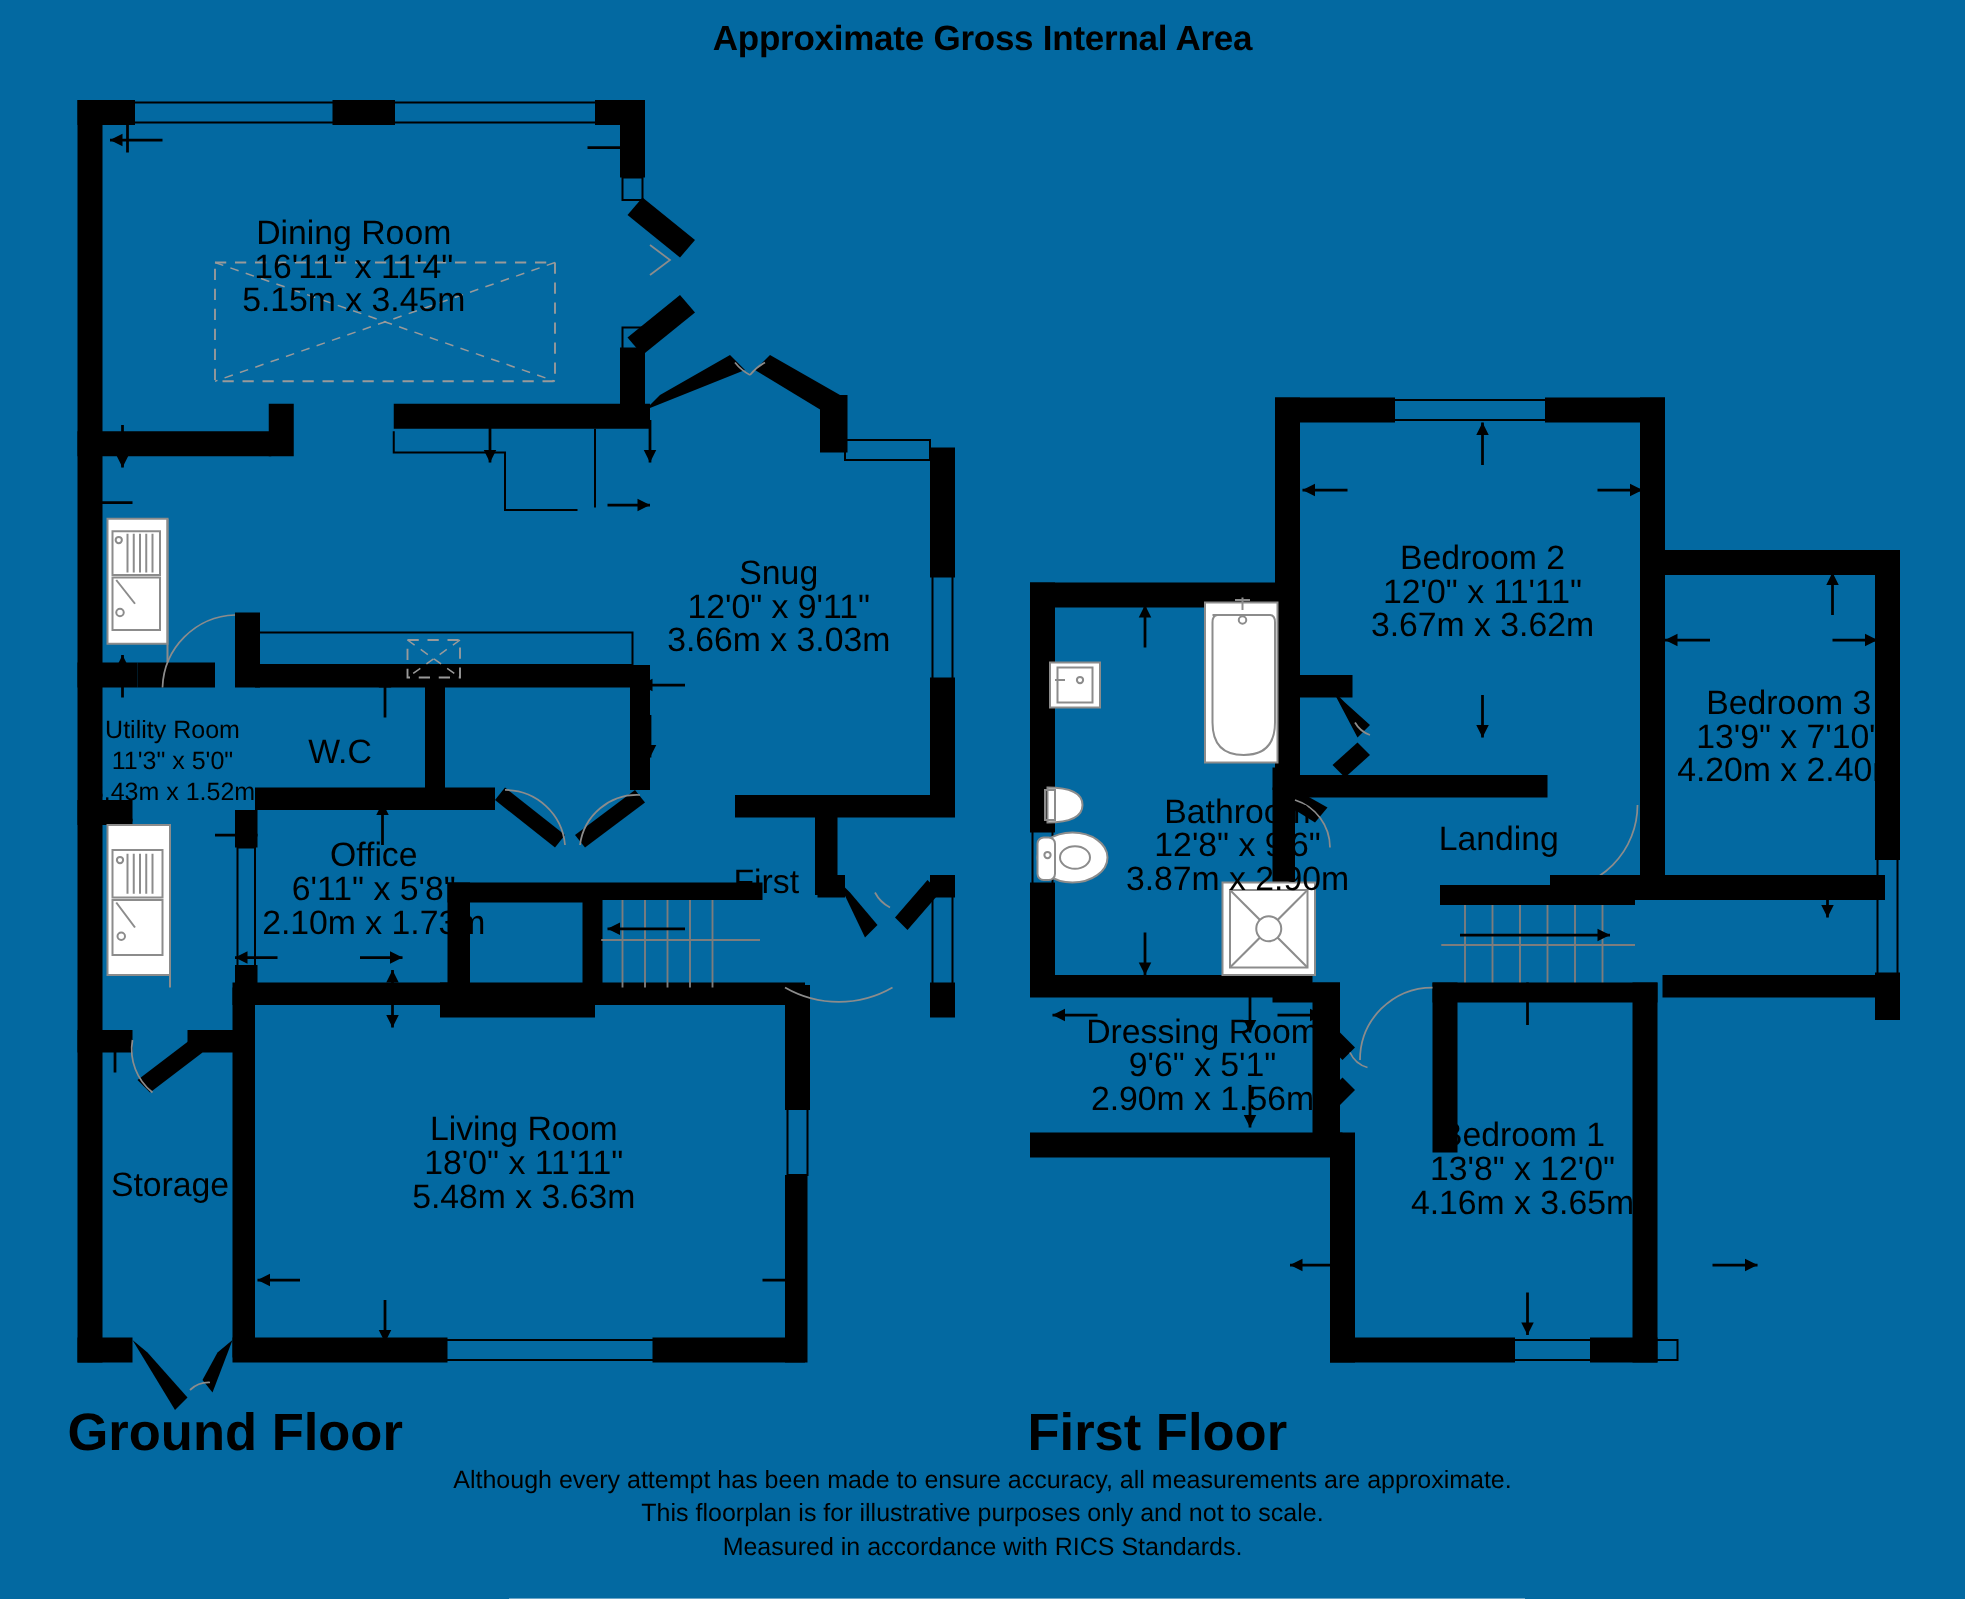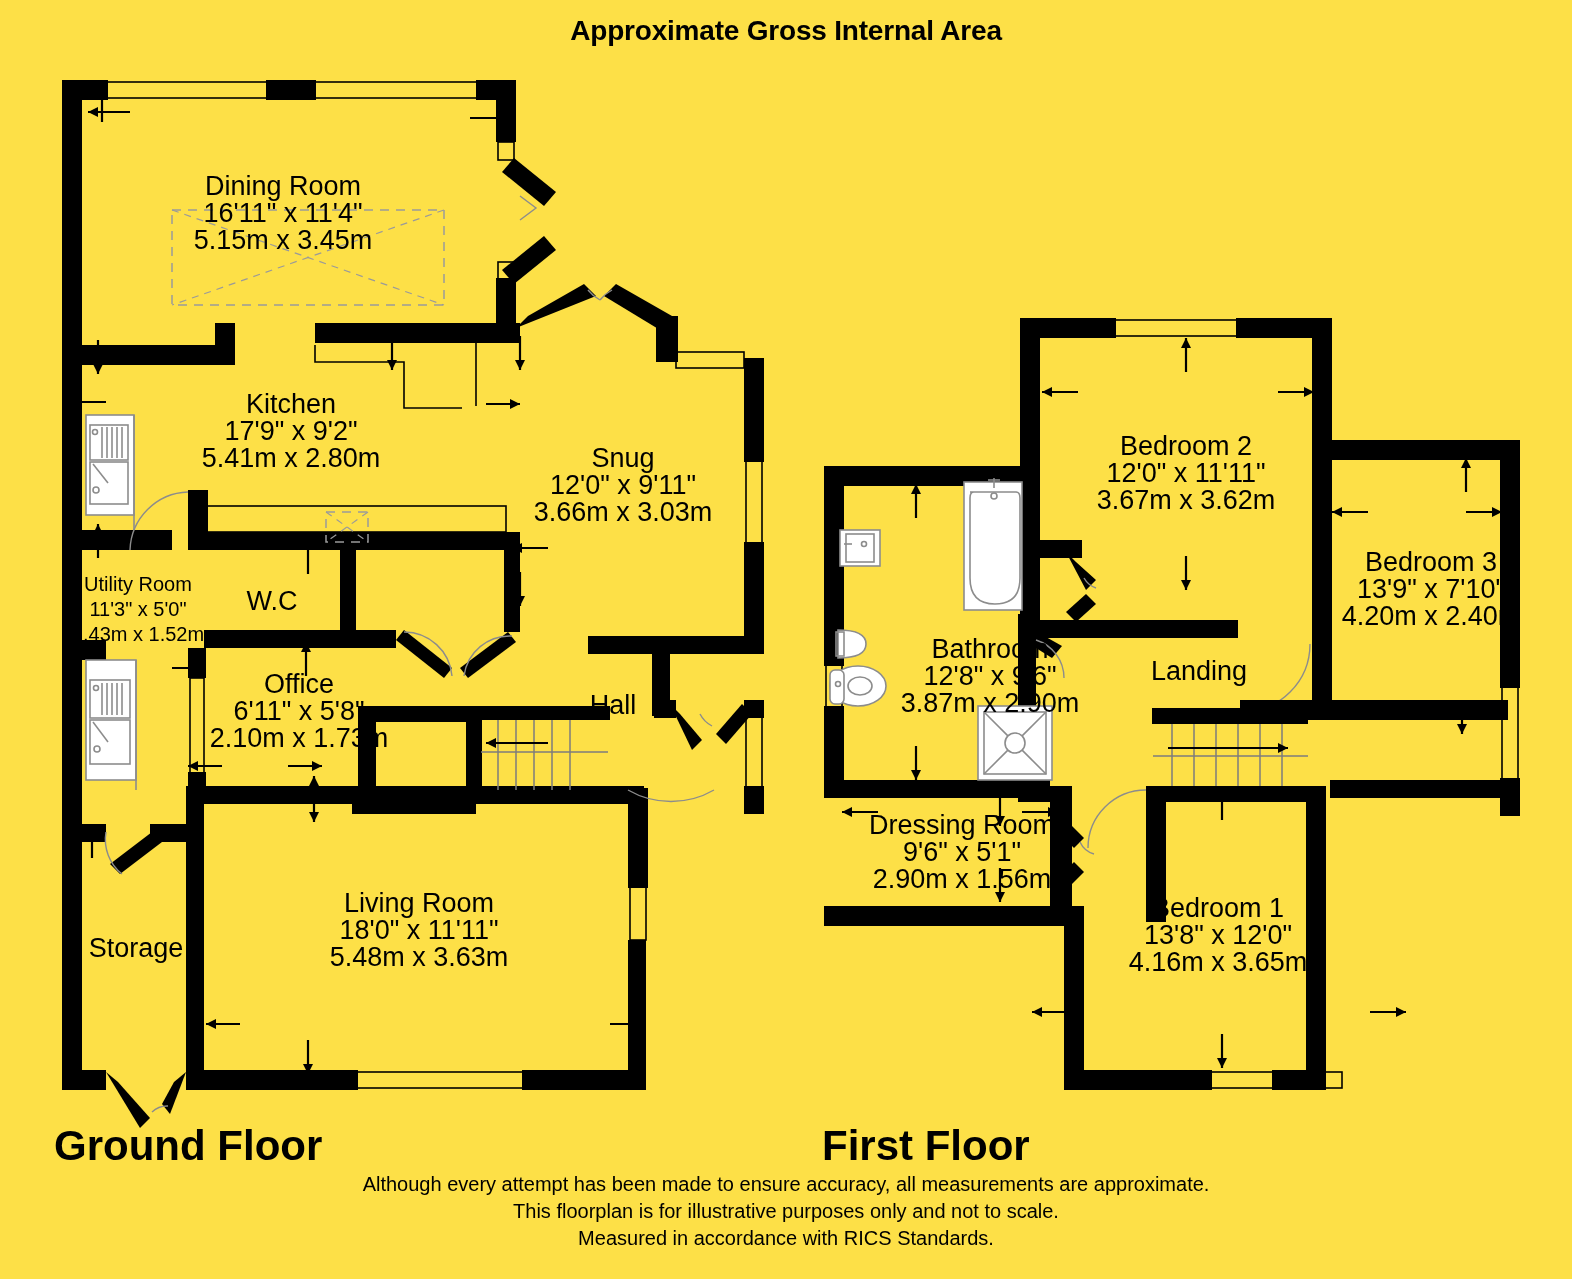--- a/index.html
+++ b/index.html
@@ -8,21 +8,21 @@
     background: #ffffff;
   }
   body {
     font-family: "Liberation Sans", sans-serif;
     color: #000000;
   }
   #page {
     position: relative;
     width: 1572px;
     height: 1279px;
-    background: #fde047;
+    background: #0369a1;
     overflow: hidden;
   }
   .title-block {
     position: absolute;
     left: 0;
     top: 14px;
     width: 1572px;
     text-align: center;
   }
   .title-line1 {
@@ -427,25 +427,20 @@
       </g>
     </g>
   </svg>
 
   <div class="room-label" style="left:174px; top:173px; width:218px;">
     <span class="rl-name">Dining Room</span>
     <span class="rl-imp">16'11" x 11'4"</span>
     <span class="rl-met">5.15m x 3.45m</span>
   </div>
 
-  <div class="room-label" style="left:182px; top:391px; width:218px;">
-    <span class="rl-name">Kitchen</span>
-    <span class="rl-imp">17'9" x 9'2"</span>
-    <span class="rl-met">5.41m x 2.80m</span>
-  </div>
 
   <div class="room-label" style="left:524px; top:445px; width:198px;">
     <span class="rl-name">Snug</span>
     <span class="rl-imp">12'0" x 9'11"</span>
     <span class="rl-met">3.66m x 3.03m</span>
   </div>
 
   <div class="room-label" style="left:48px; top:572px; width:180px; font-size:20px; line-height:25px;">
     <span class="rl-name">Utility Room</span>
     <span class="rl-imp">11'3" x 5'0"</span>
@@ -456,21 +451,21 @@
     <span class="rl-name">W.C</span>
   </div>
 
   <div class="room-label" style="left:204px; top:671px; width:190px;">
     <span class="rl-name">Office</span>
     <span class="rl-imp">6'11" x 5'8"</span>
     <span class="rl-met">2.10m x 1.73m</span>
   </div>
 
   <div class="room-label" style="left:568px; top:692px; width:90px;">
-    <span class="rl-name">Hall</span>
+    <span class="rl-name">First</span>
   </div>
 
   <div class="room-label" style="left:78px; top:935px; width:116px;">
     <span class="rl-name">Storage</span>
   </div>
 
   <div class="room-label" style="left:308px; top:890px; width:222px;">
     <span class="rl-name">Living Room</span>
     <span class="rl-imp">18'0" x 11'11"</span>
     <span class="rl-met">5.48m x 3.63m</span>

